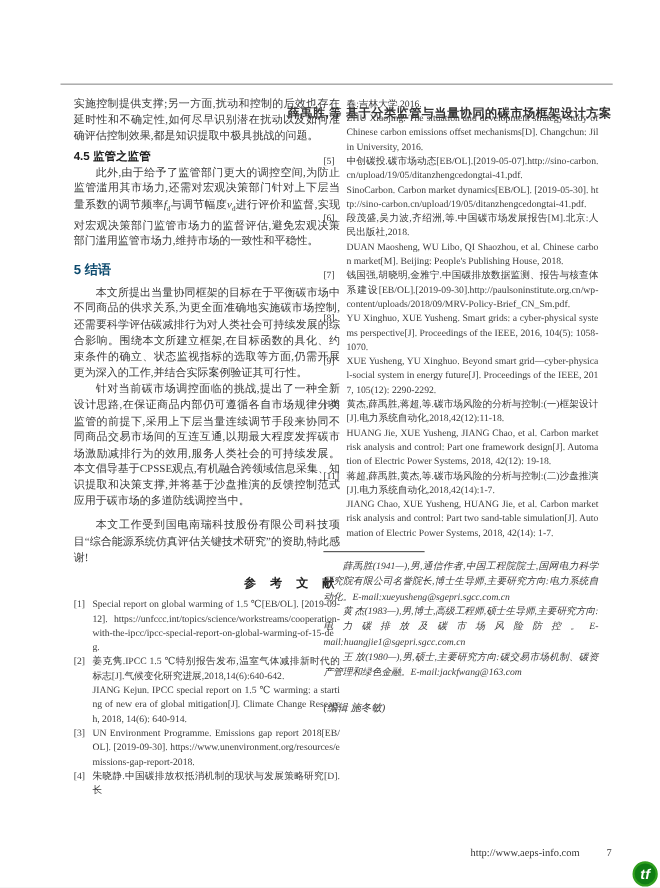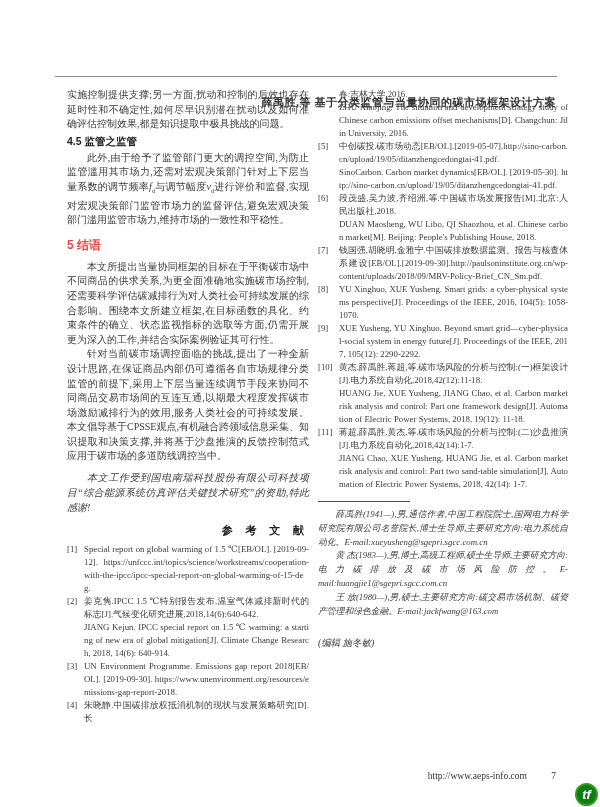--- a/index.html
+++ b/index.html
@@ -16,36 +16,36 @@
     letter-spacing:0.5px;
     margin-top:36px;
   }
   .header-rule {
     position:absolute; top:76px; left:55px; right:43px;
     height:1px; background:#8c8c8c;
   }
   
   .col { position:absolute; top:88px; }
   .col-left  { left:67px;  width:242px; }
-  .col-right { left:318px; width:250px; }
+  .col-right { left:294px; width:250px; }
 
   .body-p { margin:0; font-size:10px; line-height:14.6px; text-align:justify; }
   .indent { text-indent:2em; }
   .var { font-style:italic; }
   sub.var-sub { font-size:6.5px; }
 
   .h45 {
     margin:3px 0 2px; font-size:10.5px; font-weight:bold; color:#1e1e1e;
     font-family:"Liberation Sans","DejaVu Sans",sans-serif;
   }
   .h5 {
-    margin:9px 0 6px; font-size:12px; font-weight:bold; color:#ef4444;
+    margin:9px 0 6px; font-size:12px; font-weight:bold; color:#0c4a6e;
     font-family:"Liberation Sans","DejaVu Sans",sans-serif;
   }
-  .ack { margin:6px 0 0; font-size:10px; line-height:15px; font-style:italic; text-align:justify; }
+  .ack { margin:6px 0 0; font-size:10px; line-height:15px; text-align:justify; }
   .ref-heading {
     margin:8px 0 5px; text-align:right; font-weight:bold; font-size:11px;
     letter-spacing:5px; color:#1e1e1e;
     font-family:Liberation Serif, serif;
   }
   .ref { position:relative; padding-left:17px; }
   .col-right .ref { padding-left:21px; }
   .ref-no { position:absolute; left:0; top:0; font-size:8.8px; line-height:13px; }
   .ref p, .ref-cont p {
     margin:0; font-size:8.8px; line-height:13px; text-align:justify;
@@ -154,21 +154,21 @@
         <p>YU Xinghuo, XUE Yusheng. Smart grids: a cyber-physical systems perspective[J]. Proceedings of the IEEE, 2016, 104(5): 1058-1070.</p>
       </div>
       <div class="ref">
         <span class="ref-no">[9]</span>
 
         <p>XUE Yusheng, YU Xinghuo. Beyond smart grid—cyber-physical-social system in energy future[J]. Proceedings of the IEEE, 2017, 105(12): 2290-2292.</p>
       </div>
       <div class="ref">
         <span class="ref-no">[10]</span>
         <p>黄杰,薛禹胜,蒋超,等.碳市场风险的分析与控制:(一)框架设计[J].电力系统自动化,2018,42(12):11-18.</p>
-        <p>HUANG Jie, XUE Yusheng, JIANG Chao, et al. Carbon market risk analysis and control: Part one framework design[J]. Automation of Electric Power Systems, 2018, 19(12): 11-18.</p>
+        <p>HUANG Jie, XUE Yusheng, JIANG Chao, et al. Carbon market risk analysis and control: Part one framework design[J]. Automation of Electric Power Systems, 2018, 42(12): 19-18.</p>
       </div>
       <div class="ref">
         <span class="ref-no">[11]</span>
         <p>蒋超,薛禹胜,黄杰,等.碳市场风险的分析与控制:(二)沙盘推演[J].电力系统自动化,2018,42(14):1-7.</p>
         <p>JIANG Chao, XUE Yusheng, HUANG Jie, et al. Carbon market risk analysis and control: Part two sand-table simulation[J]. Automation of Electric Power Systems, 2018, 42(14): 1-7.</p>
       </div>
     </div>
 
     <div class="bio-rule"></div>
 

